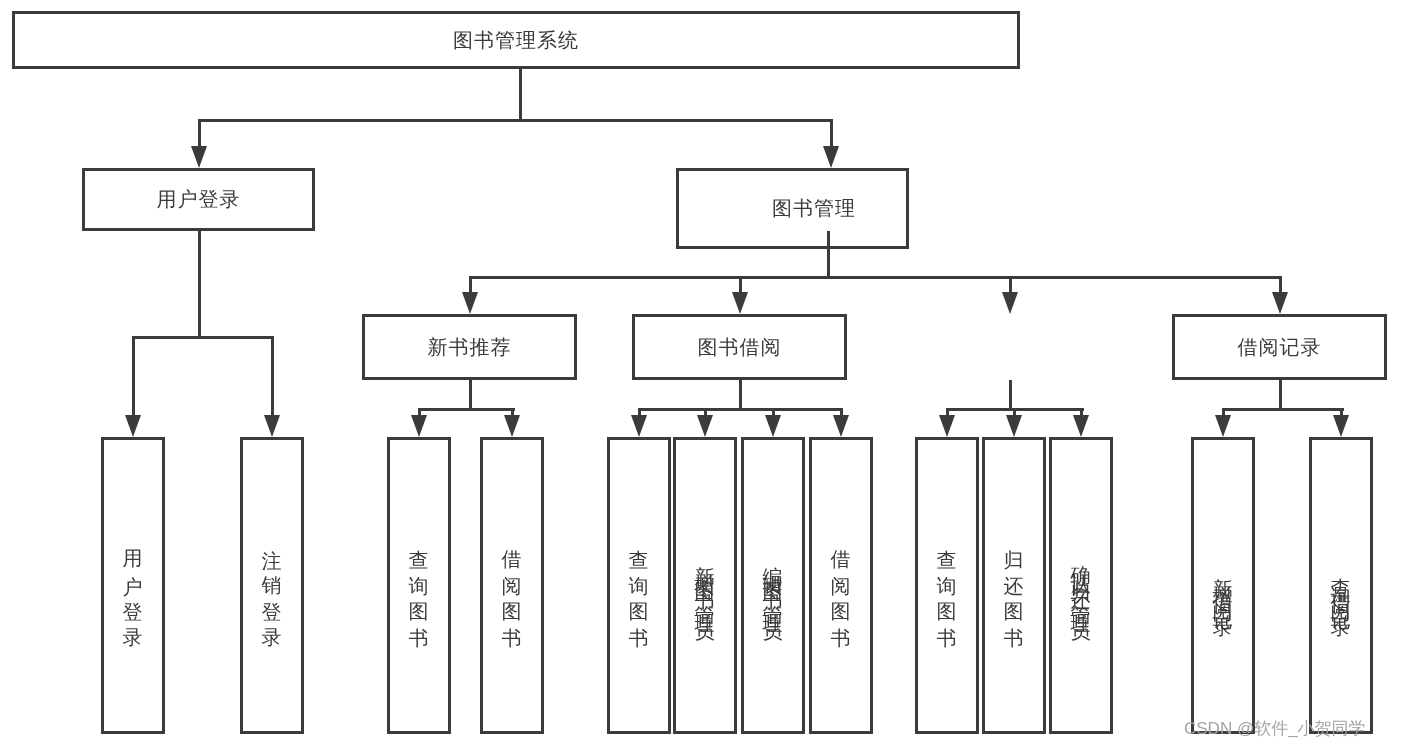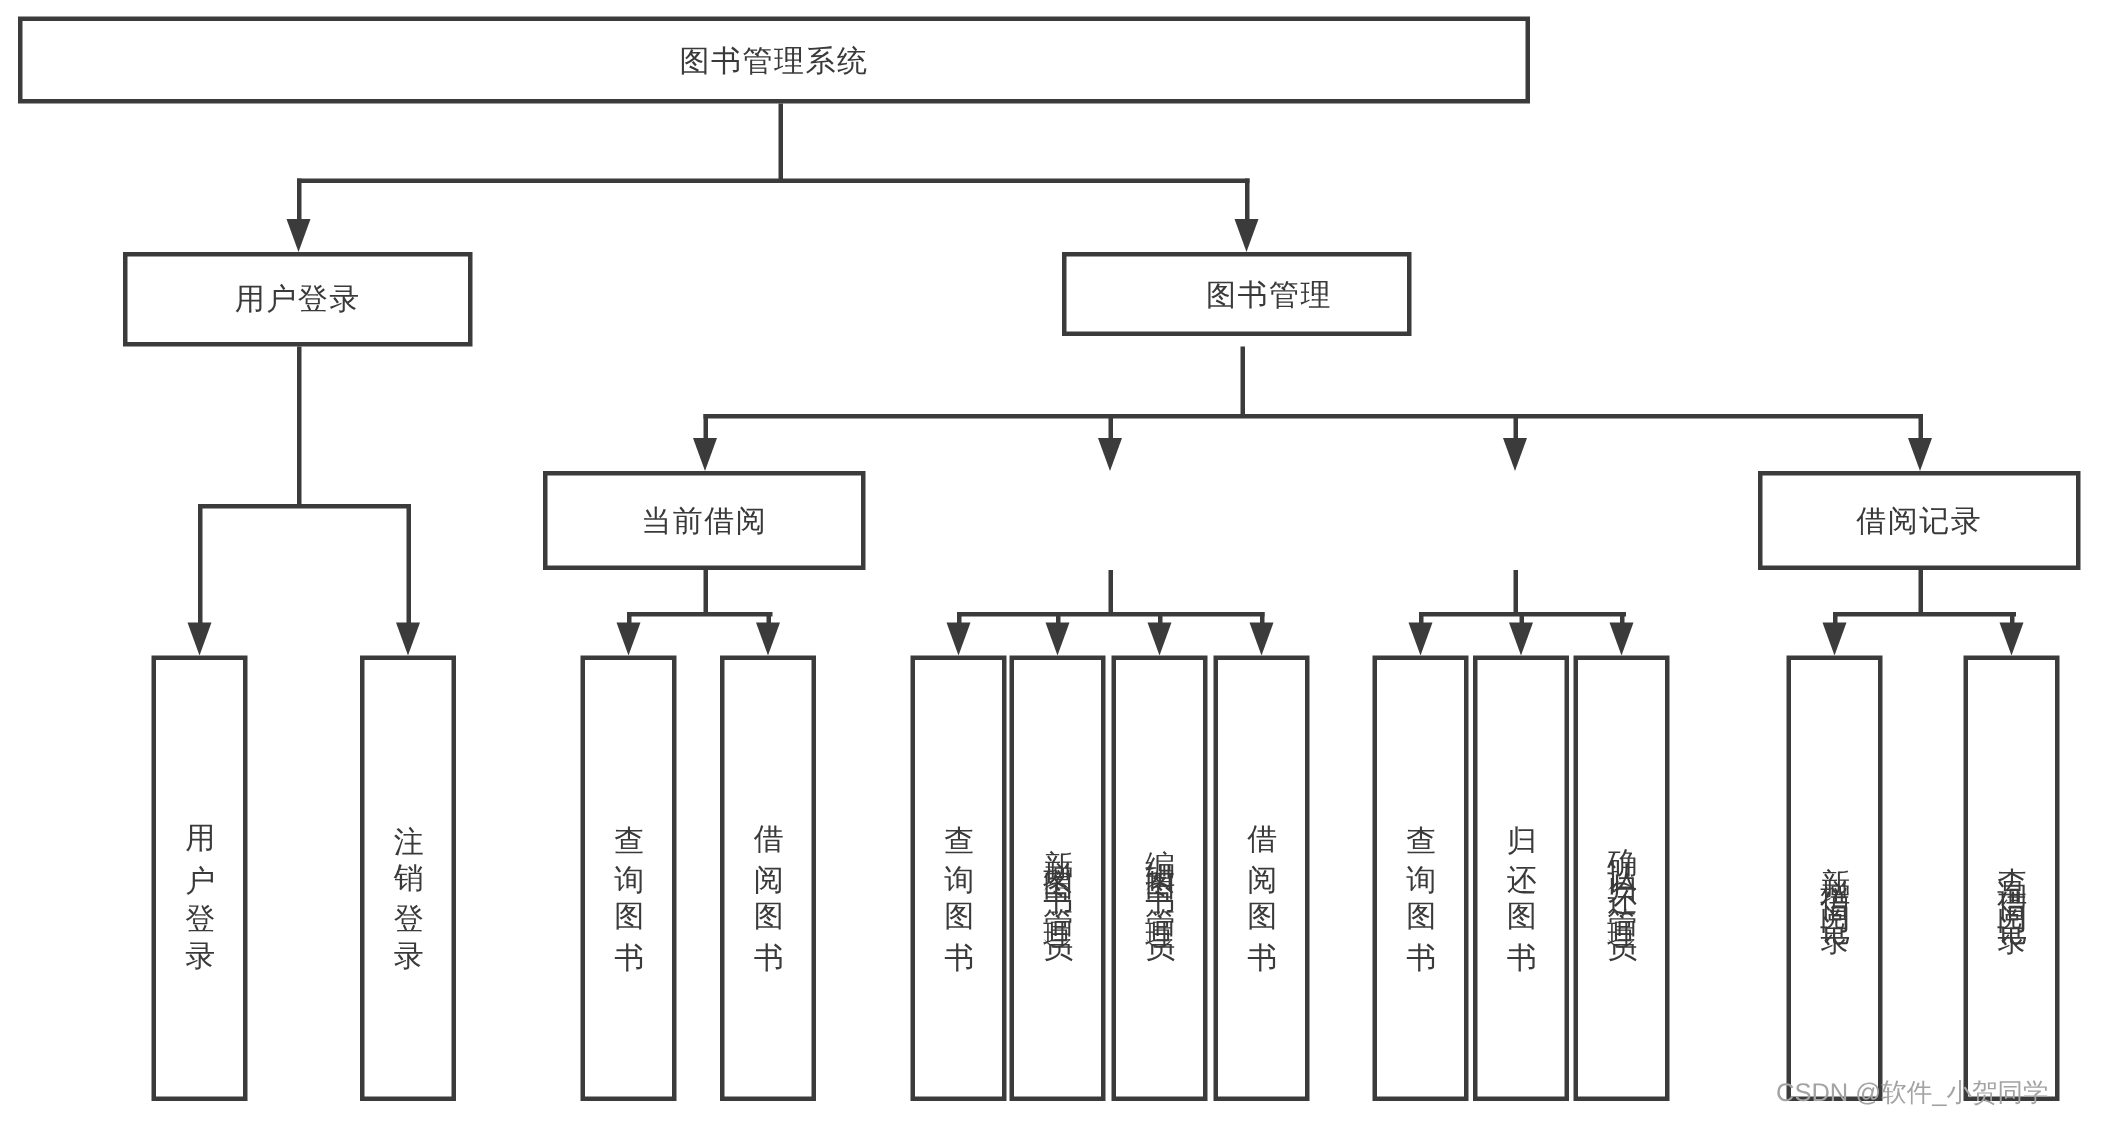--- a/index.html
+++ b/index.html
@@ -40,21 +40,21 @@
   <div class="line" style="left:518.5px; top:69px; width:3px; height:51px;"></div>
   <div class="line" style="left:197.5px; top:119px; width:635px; height:3px;"></div>
   <div class="line" style="left:197.5px; top:119px; width:3px; height:30px;"></div>
   <div class="arrow" style="left:191px; top:146px;"></div>
   <div class="line" style="left:829.5px; top:119px; width:3px; height:30px;"></div>
   <div class="arrow" style="left:823px; top:146px;"></div>
 
   <div class="box box-h" style="left:82px; top:168px; width:233px; height:63px;">
     <span>用户登录</span>
   </div>
-  <div class="box box-h" style="left:708px; top:168px; width:233px; height:56px;padding-left:43px;">
+  <div class="box box-h" style="left:676px; top:168px; width:233px; height:81px;padding-left:43px;">
     <span>图书管理</span>
   </div>
 
   <div class="line" style="left:197.5px; top:231px; width:3px; height:107px;"></div>
   <div class="line" style="left:131.5px; top:336px; width:142px; height:3px;"></div>
   <div class="line" style="left:131.5px; top:336px; width:3px; height:82px;"></div>
   <div class="arrow" style="left:125px; top:415px;"></div>
   <div class="line" style="left:270.5px; top:336px; width:3px; height:82px;"></div>
   <div class="arrow" style="left:264px; top:415px;"></div>
 
@@ -63,21 +63,24 @@
   <div class="line" style="left:468.5px; top:276px; width:3px; height:18px;"></div>
   <div class="arrow" style="left:462px; top:292px;"></div>
   <div class="line" style="left:738.5px; top:276px; width:3px; height:18px;"></div>
   <div class="arrow" style="left:732px; top:292px;"></div>
   <div class="line" style="left:1008.5px; top:276px; width:3px; height:18px;"></div>
   <div class="arrow" style="left:1002px; top:292px;"></div>
   <div class="line" style="left:1278.5px; top:276px; width:3px; height:18px;"></div>
   <div class="arrow" style="left:1272px; top:292px;"></div>
 
   <div class="box box-h" style="left:362px; top:314px; width:215px; height:66px;">
-    <span>当前借阅</span>
+    <span>新书推荐</span>
+  </div>
+  <div class="box box-h" style="left:632px; top:314px; width:215px; height:66px;">
+    <span>图书借阅</span>
   </div>
   <div class="box box-h" style="left:1172px; top:314px; width:215px; height:66px;">
     <span>借阅记录</span>
   </div>
 
   <div class="line" style="left:468.5px; top:380px; width:3px; height:30px;"></div>
   <div class="line" style="left:417.5px; top:408px; width:97px; height:3px;"></div>
   <div class="line" style="left:417.5px; top:408px; width:3px; height:10px;"></div>
   <div class="arrow" style="left:411px; top:415px;"></div>
   <div class="line" style="left:510.5px; top:408px; width:3px; height:10px;"></div>

